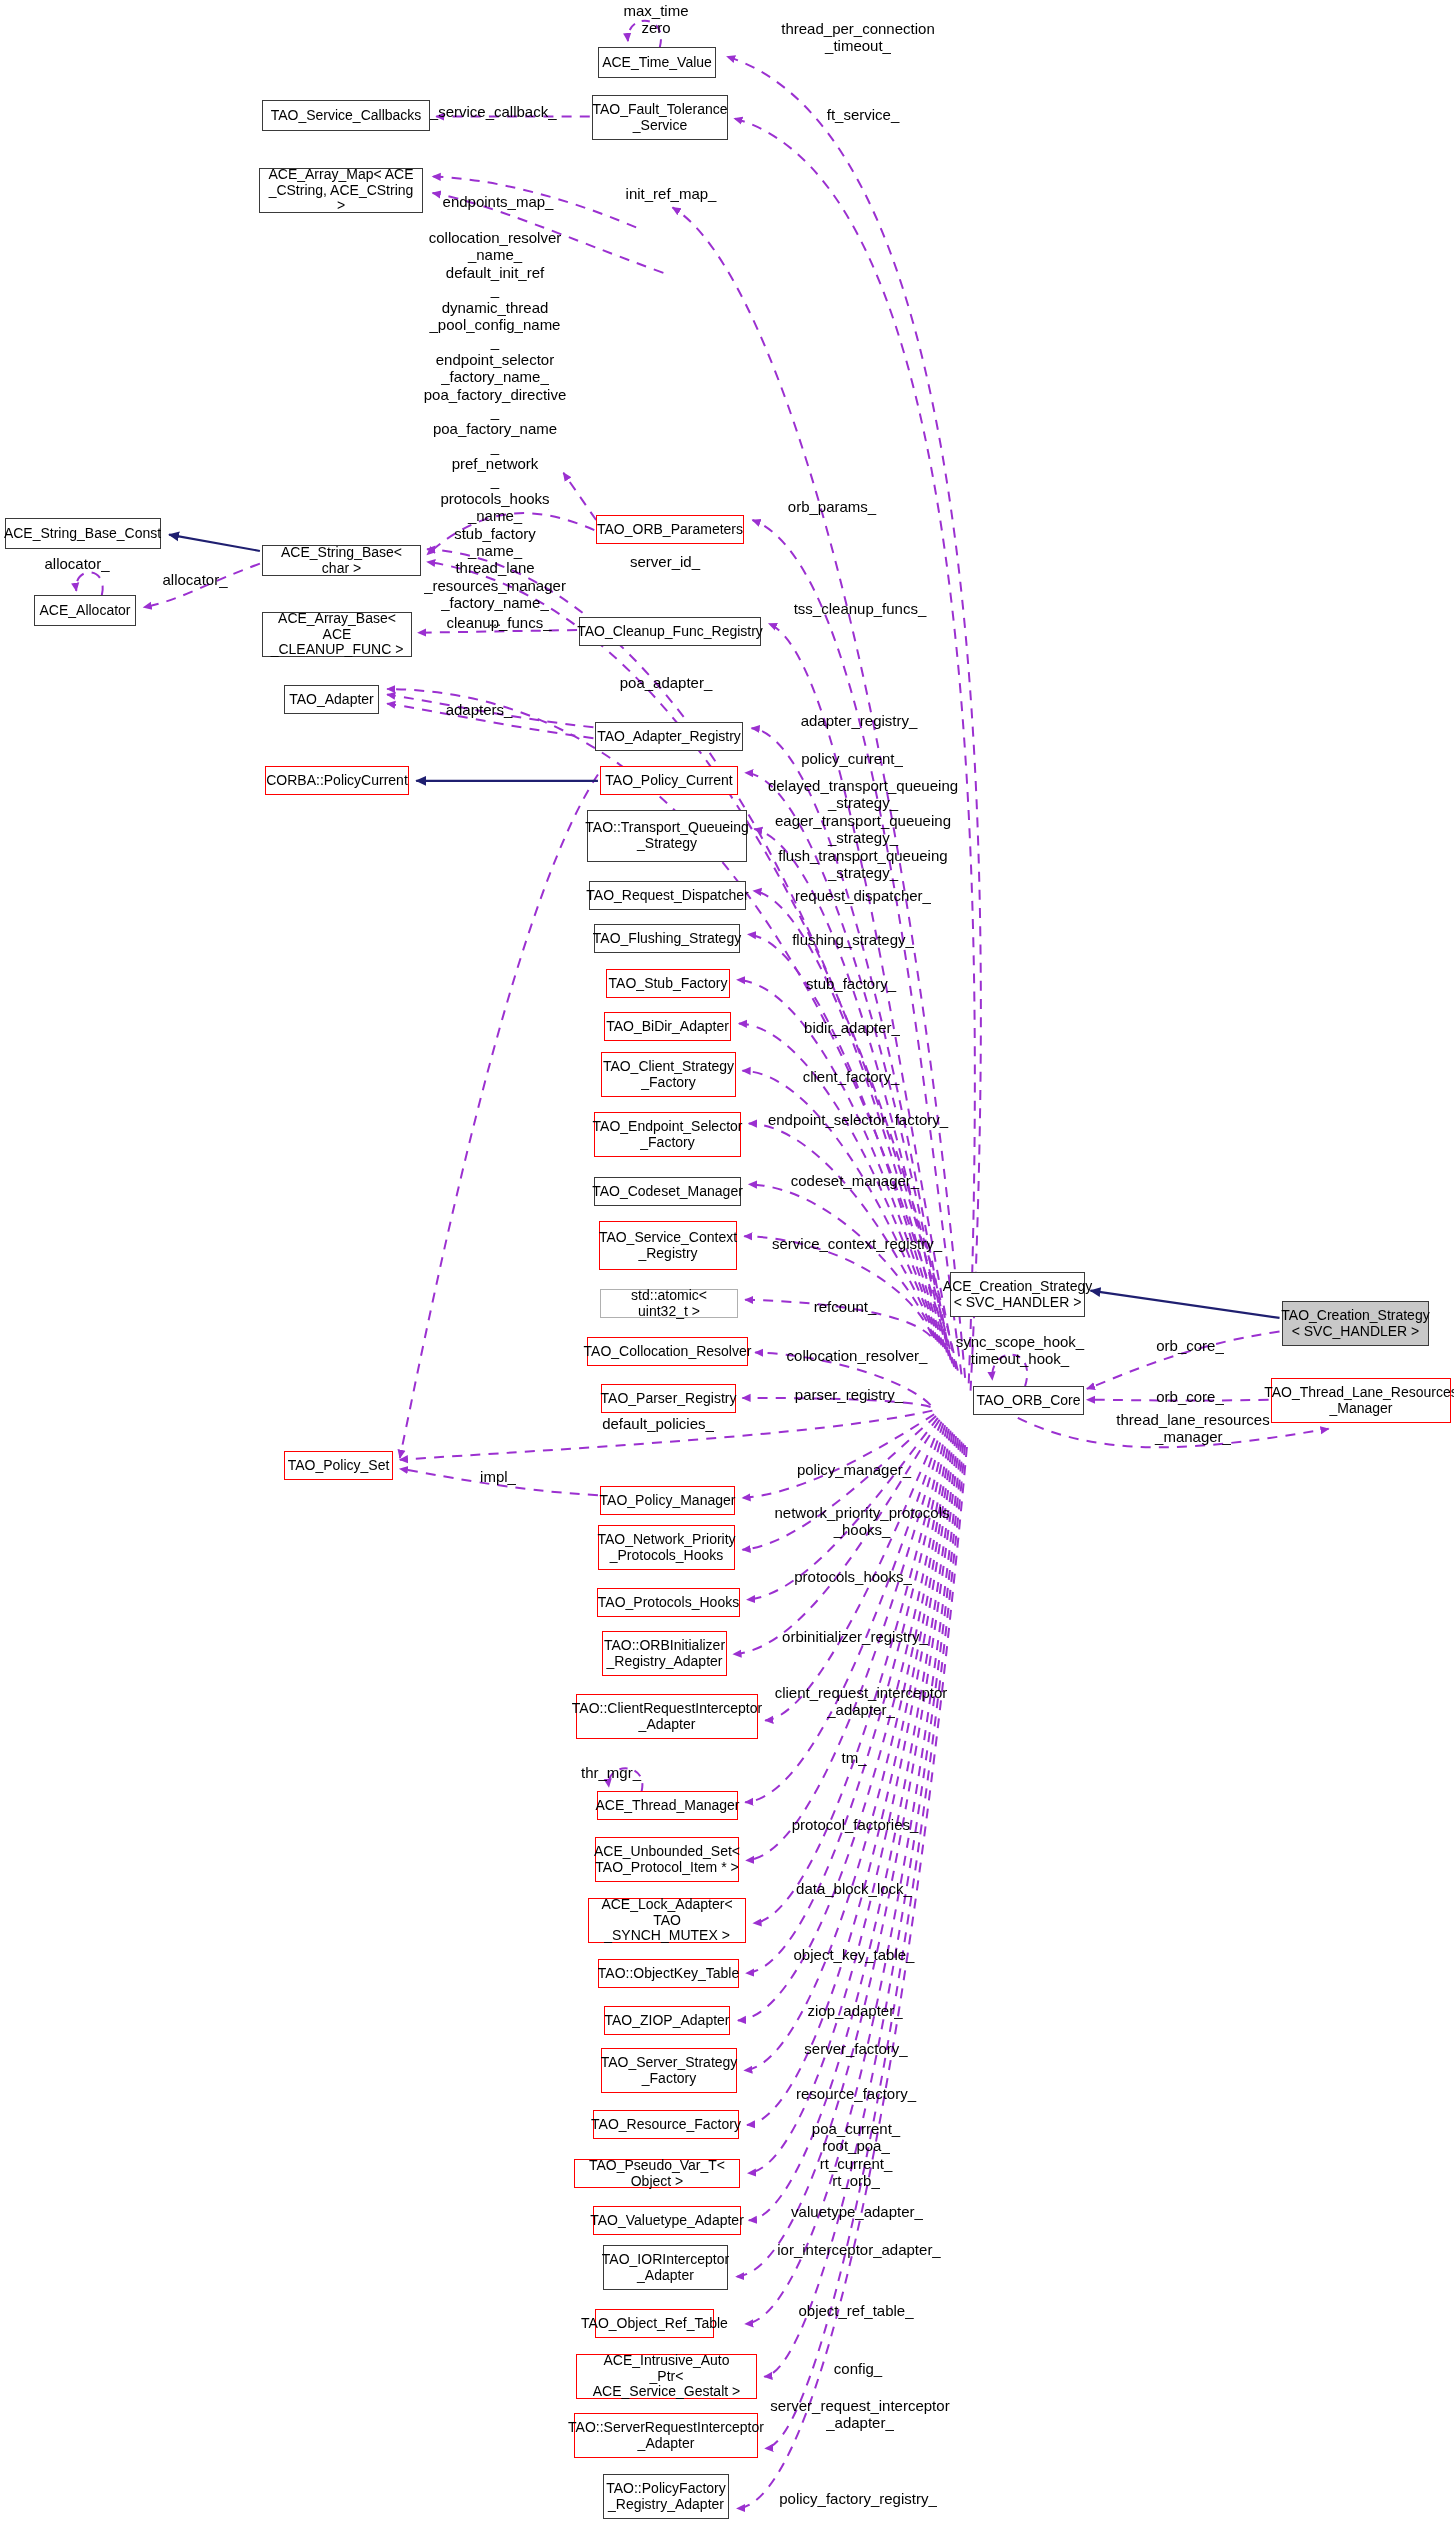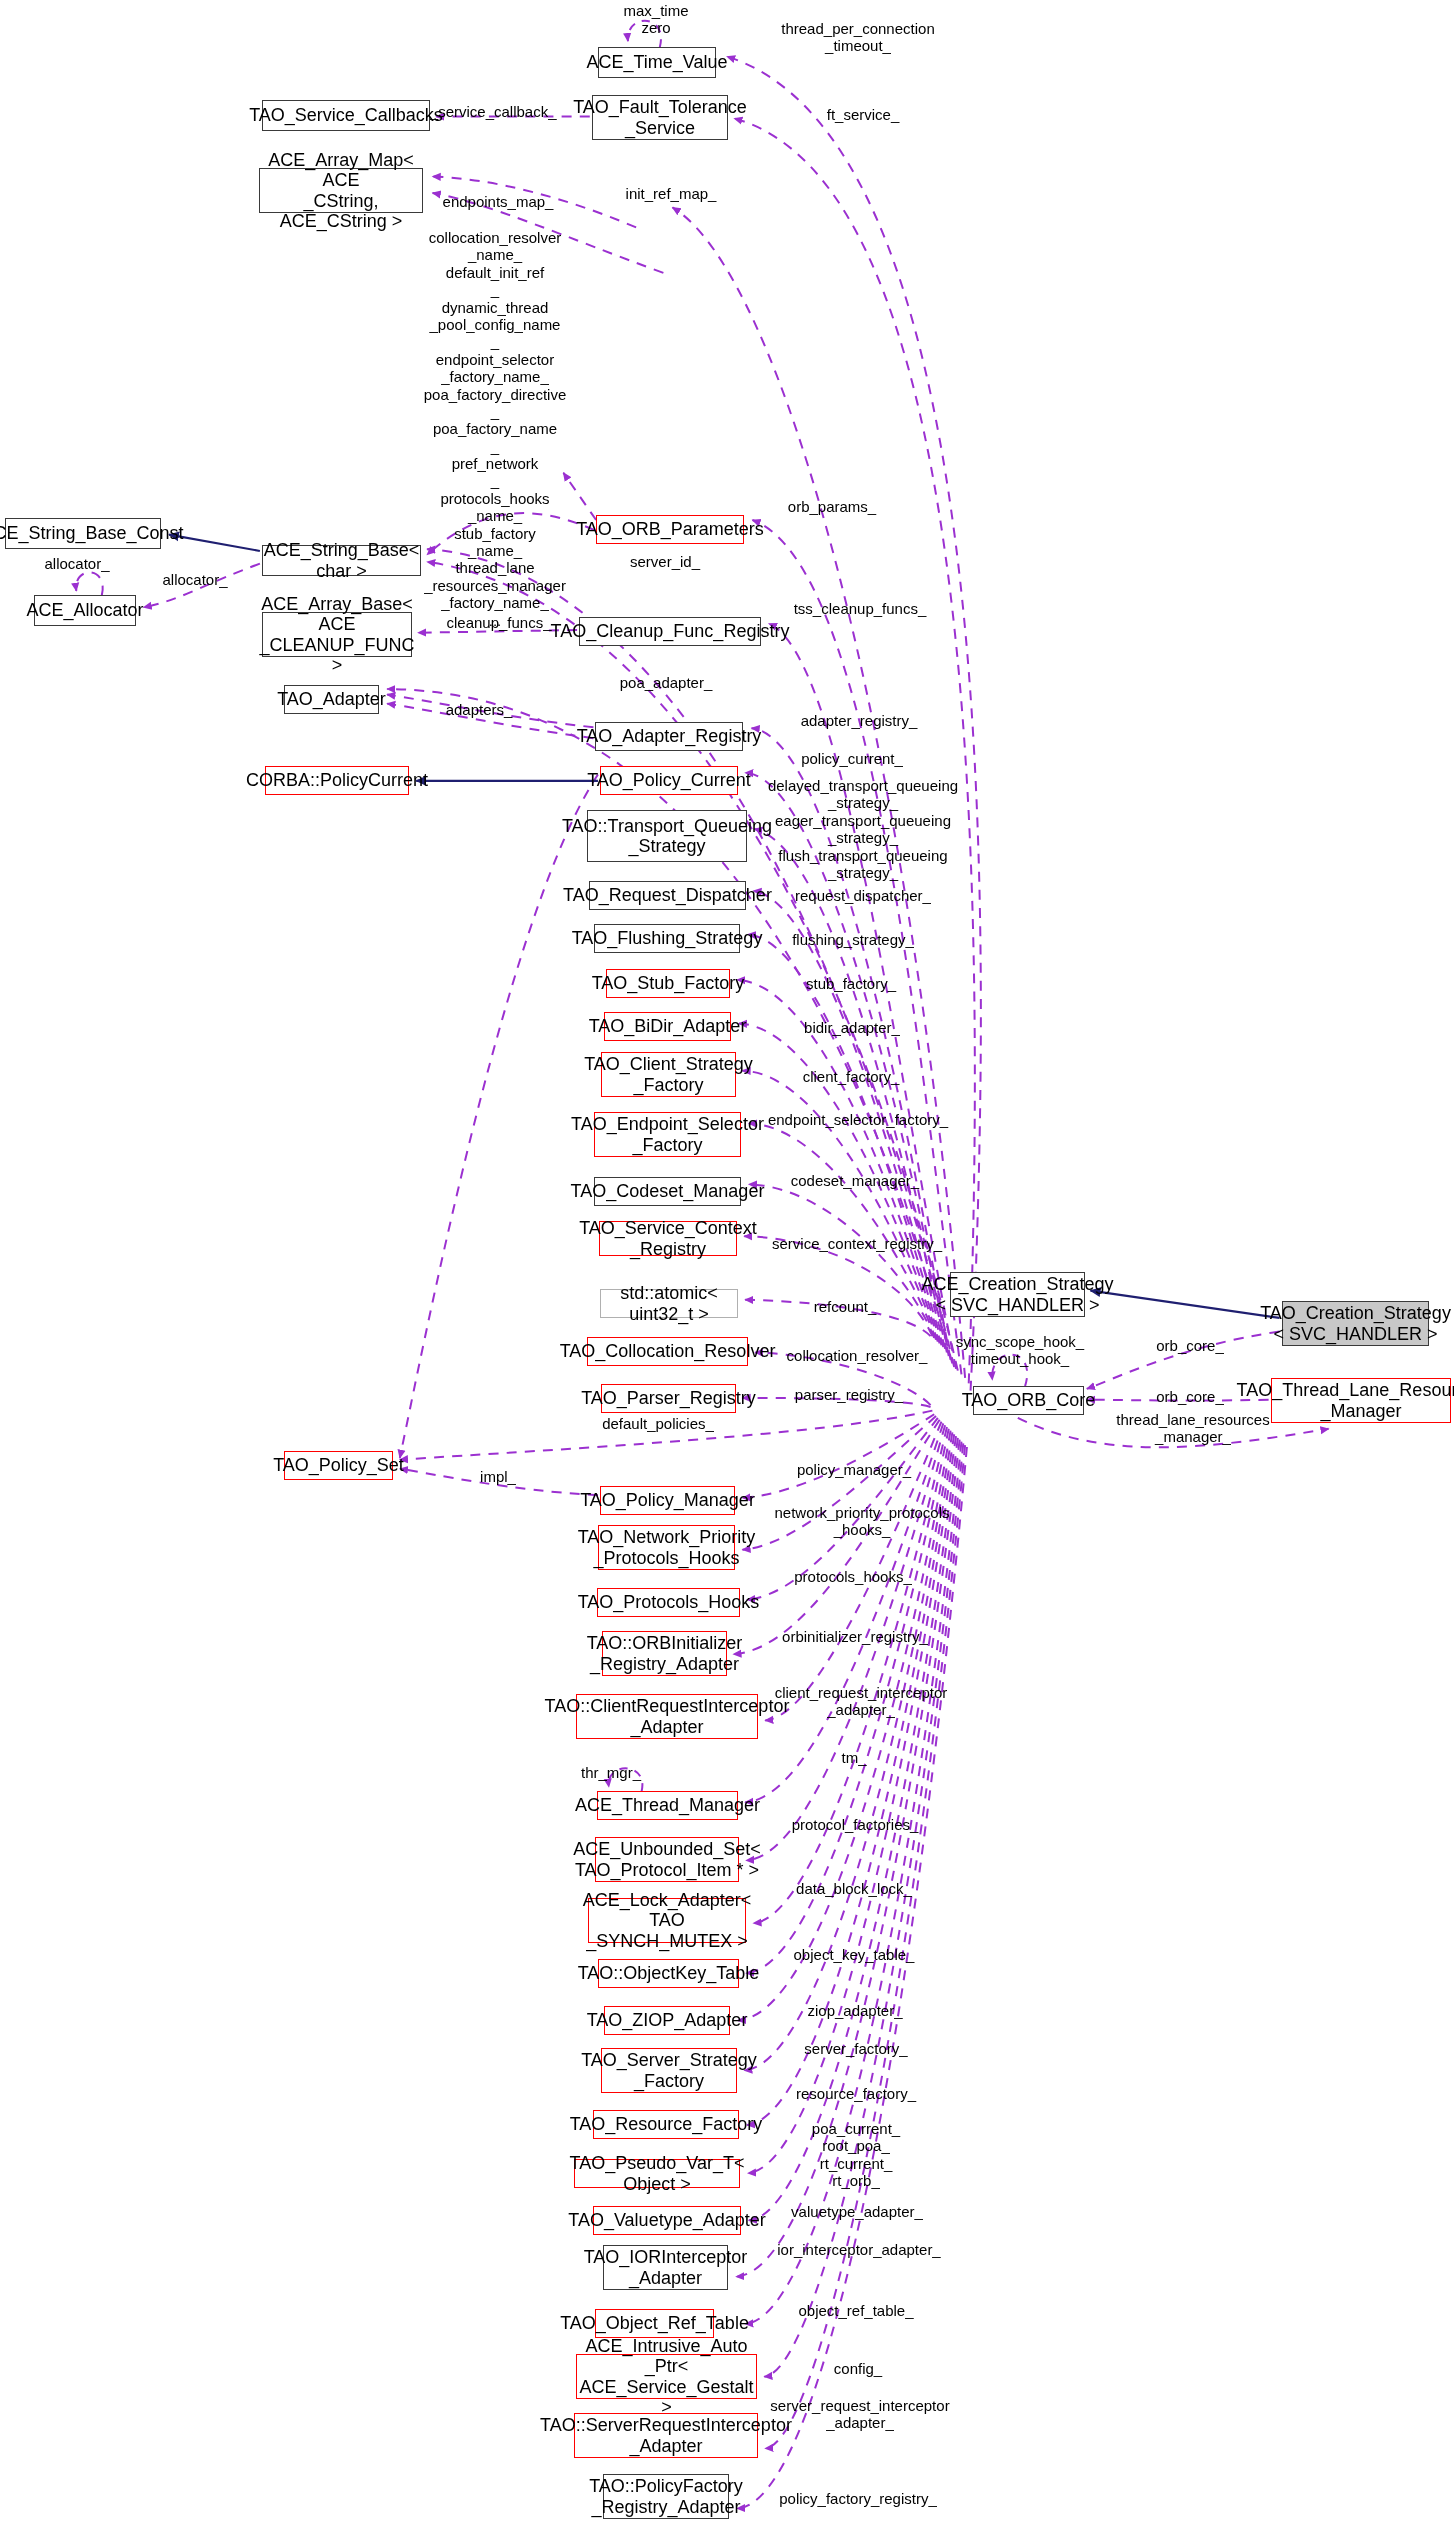--- a/index.html
+++ b/index.html
@@ -15,21 +15,21 @@
     position:absolute; left:0; top:0; width:1454px; height:2525px;
     pointer-events:none;
   }
   .node{
     position:absolute;
     box-sizing:border-box;
     display:flex;
     align-items:center;
     justify-content:center;
     text-align:center;
-    font-size:18px;
+    font-size:14px;
     line-height:1.12;
     color:#000000;
     background:#ffffff;
     border:1.8px solid #3a3a3a;
     white-space:pre-line;
     padding:1.8px 5.5px;
     z-index:3;
   }
   .node.red{ border-color:#ff0000;text-align:center; }
   .node.gray{ background:#c8c8c8; border-color:#3a3a3a; }
@@ -208,21 +208,21 @@
 _Strategy</div>
   <div class="node" style="left: 589px; top: 881px; width: 157px; height: 29px;">TAO_Request_Dispatcher</div>
   <div class="node" style="left: 594px; top: 924px; width: 146px; height: 29px;">TAO_Flushing_Strategy</div>
   <div class="node red" style="left: 606px; top: 969px; width: 124px; height: 29px;">TAO_Stub_Factory</div>
   <div class="node red" style="left: 604px; top: 1012px; width: 127px; height: 29px;">TAO_BiDir_Adapter</div>
   <div class="node red" style="left: 601px; top: 1052px; width: 135px; height: 45px;">TAO_Client_Strategy
 _Factory</div>
   <div class="node red" style="left: 594px; top: 1112px; width: 147px; height: 45px;">TAO_Endpoint_Selector
 _Factory</div>
   <div class="node" style="left: 594px; top: 1177px; width: 147px; height: 29px;">TAO_Codeset_Manager</div>
-  <div class="node red" style="left: 599px; top: 1221px; width: 138px; height: 35px;">TAO_Service_Context
+  <div class="node red" style="left: 599px; top: 1221px; width: 138px; height: 49px;">TAO_Service_Context
 _Registry</div>
   <div class="node lightborder" style="left: 600px; top: 1289px; width: 138px; height: 29px;">std::atomic&lt; uint32_t &gt;</div>
   <div class="node red" style="left: 587px; top: 1337px; width: 161px; height: 29px;">TAO_Collocation_Resolver</div>
   <div class="node red" style="left: 601px; top: 1384px; width: 135px; height: 29px;">TAO_Parser_Registry</div>
   <div class="node red" style="left: 284px; top: 1451px; width: 109px; height: 29px;">TAO_Policy_Set</div>
   <div class="node red" style="left: 600px; top: 1486px; width: 135px; height: 29px;">TAO_Policy_Manager</div>
   <div class="node red" style="left: 598px; top: 1525px; width: 137px; height: 45px;">TAO_Network_Priority
 _Protocols_Hooks</div>
   <div class="node red" style="left: 597px; top: 1588px; width: 143px; height: 29px;">TAO_Protocols_Hooks</div>
   <div class="node red" style="left: 602px; top: 1631px; width: 125px; height: 45px;">TAO::ORBInitializer

